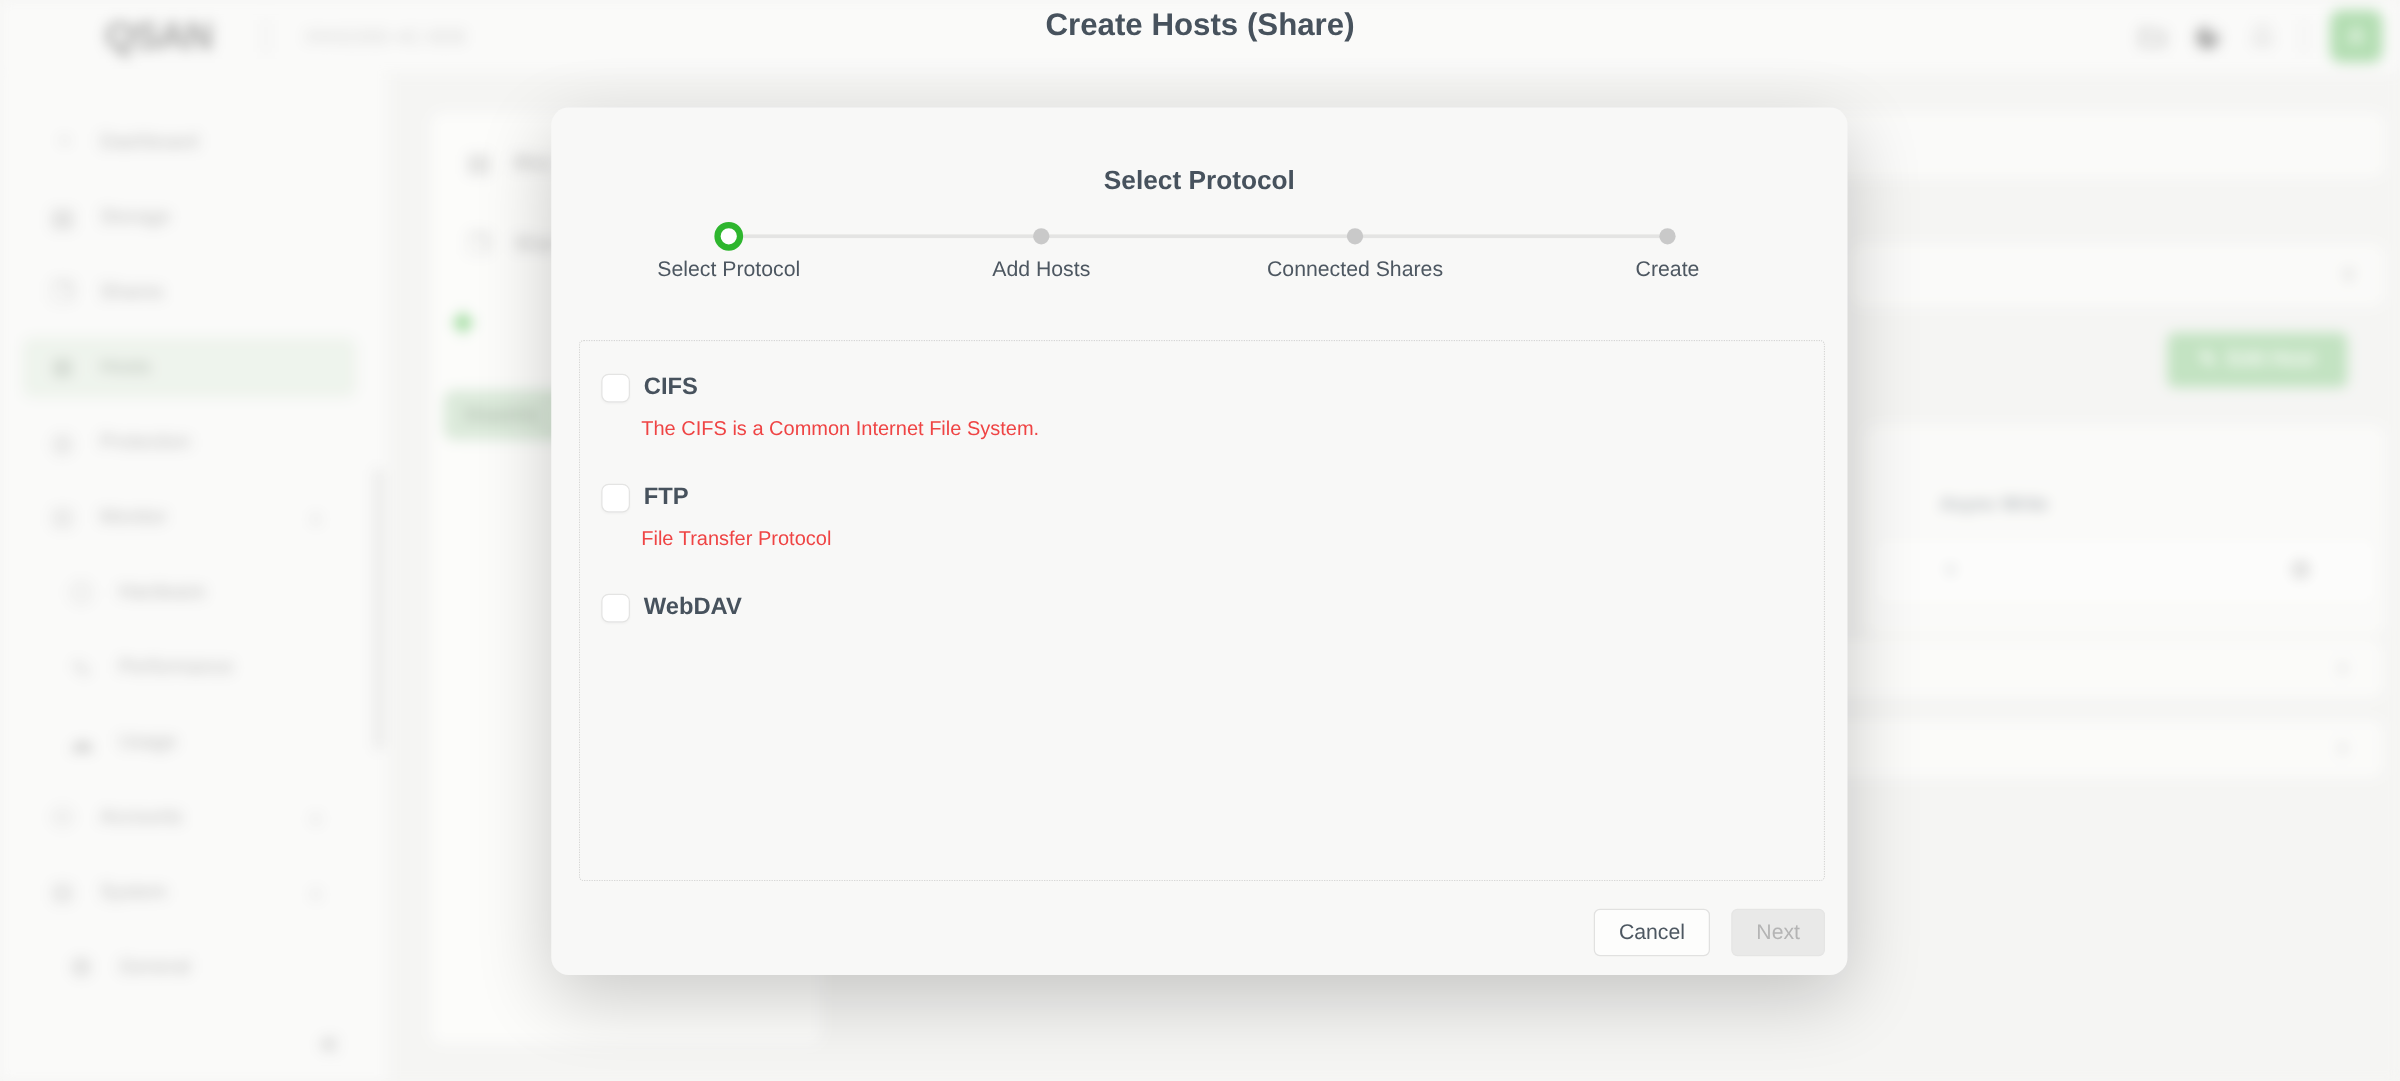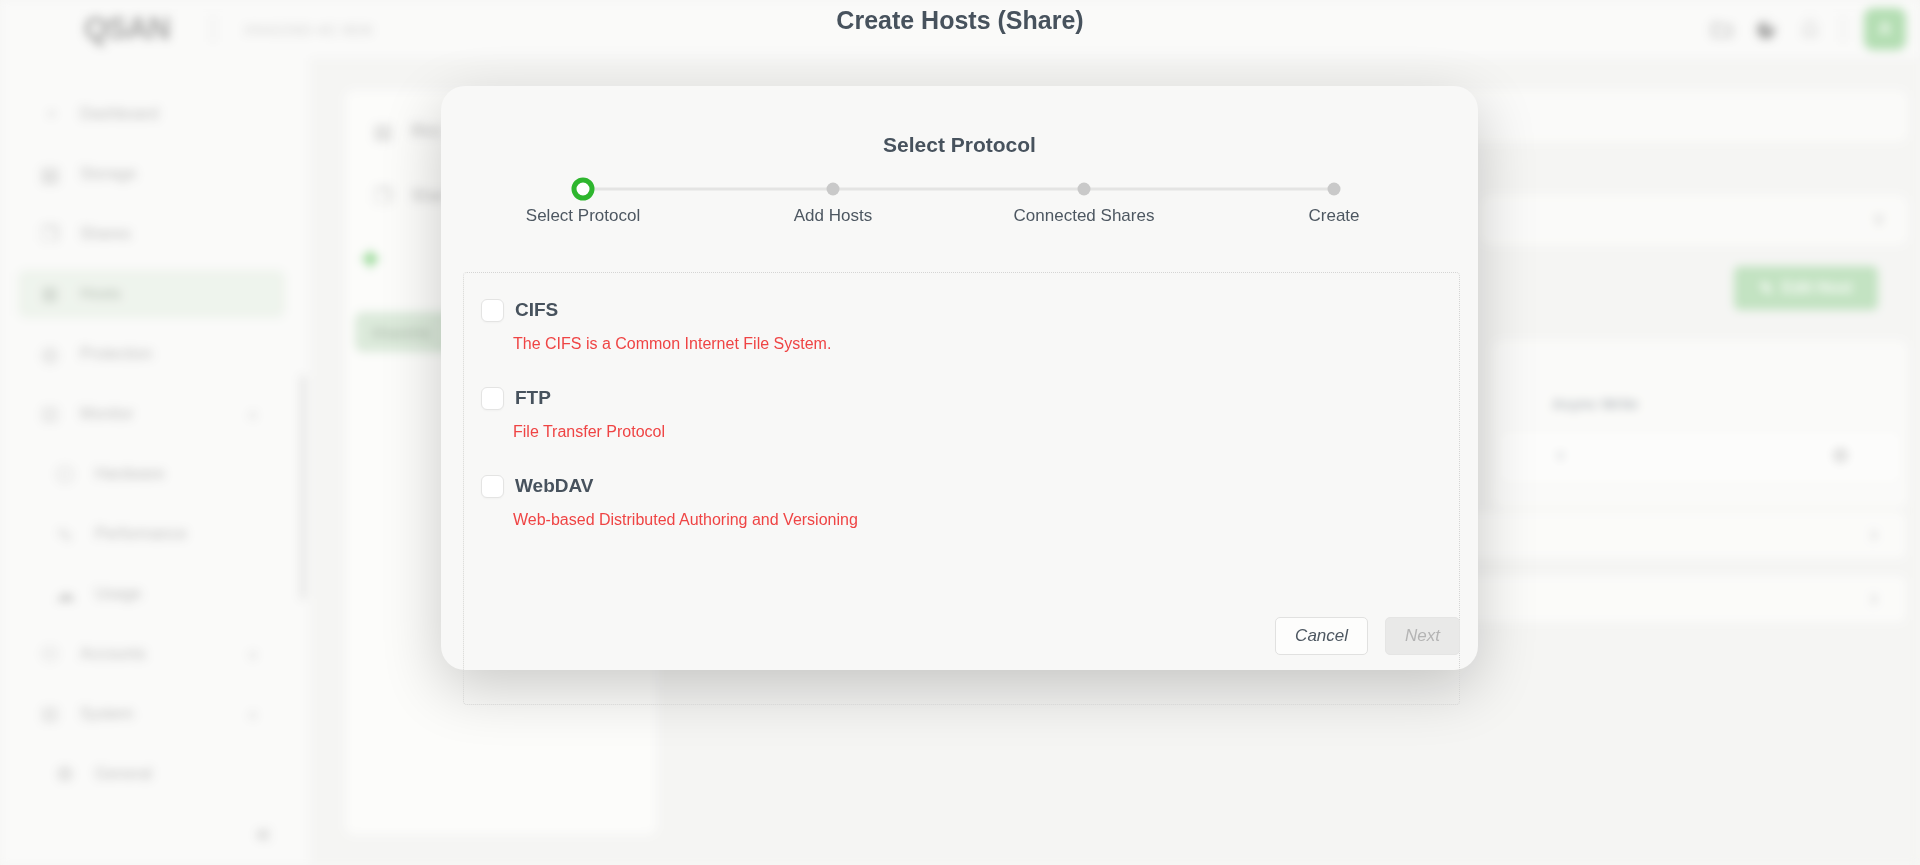--- a/index.html
+++ b/index.html
@@ -56,22 +56,22 @@
                 border:1px solid #f0f0ef;border-radius:8px;}
   .select-field .dd{position:absolute;left:56px;top:15px;font-size:15px;color:#a7adb3;}
   .select-field .gear{position:absolute;right:52px;top:13px;font-size:19px;color:#9a9a9a;}
   .acc-row{position:absolute;left:1460px;width:446px;height:46px;background:#fcfcfb;border-radius:8px;}
   .acc-row .glyph{position:absolute;right:28px;top:8px;font-size:24px;color:#b0b0b0;}
 
   
   .page-title{position:absolute;top:2px;left:0;width:1920px;text-align:center;
               font-size:25px;font-weight:bold;color:var(--title-text,#47525d);line-height:36px;}
 
-  .modal{position:absolute;left:441px;top:86px;width:1037px;height:584px;background:#f8f8f7;
-         border-radius:24px;box-shadow:0 18px 60px rgba(0,0,0,.20);}
+  .modal{position:absolute;left:441px;top:86px;width:1037px;height:694px;background:#f8f8f7;
+         border-radius:14px;box-shadow:0 18px 60px rgba(0,0,0,.20);}
   .modal-title{position:absolute;top:47px;left:0;width:100%;text-align:center;
                font-size:21px;font-weight:bold;color:var(--title-text,#47525d);}
 
   .stepper{position:absolute;left:142px;top:103px;width:751px;height:48px;}
   .step-line{position:absolute;left:0;top:0;width:751px;height:3px;transform:translateY(-50%);background:#e4e4e3;}
   .step{position:absolute;top:0;z-index:1;}
   .step:nth-child(2){left:0;}
   .step:nth-child(3){left:250px;}
   .step:nth-child(4){left:501px;}
   .step:nth-child(5){left:751px;}
@@ -85,21 +85,21 @@
              border:1px dotted #d5d5d4;border-radius:4px;padding:24px 20px 0 17px;}
   .instruction{margin:0 0 26px 0;font-size:17px;color:#5b646d;}
   .proto-group{margin-bottom:28px;}
   .proto-head{display:flex;align-items:center;gap:11px;height:26px;}
   .checkbox{width:21px;height:21px;background:#fff;border:1px solid #e4e4e3;border-radius:6px;
             box-shadow:0 1px 2px rgba(0,0,0,.03);}
   .proto-name{font-size:19px;font-weight:bold;color:#47525d;text-align:center;}
   .proto-desc{margin:12px 0 0 32px;font-size:16px;color:#ef4444;height:22px;}
 
   .modal-actions{position:absolute;right:18px;bottom:15px;display:flex;gap:17px;}
-  .modal-actions button{height:38px;border-radius:5px;font-size:17px;padding:0 19px;font-family:inherit;font-style:italic;}
+  .modal-actions button{height:38px;border-radius:5px;font-size:17px;padding:0 19px;font-family:inherit;}
   .btn-cancel{background:#fdfdfc;border:1px solid #e1e1e0;color:#4d5761;}
   .btn-next{background:#e9e9e8;border:1px solid #e5e5e4;color:#b4b4b4;}
 </style>
 </head>
 <body>
 
 <div class="stage">
 
   <div class="bg">
 
@@ -298,21 +298,20 @@
           </div>
           <div class="proto-desc">File Transfer Protocol</div>
         </div>
 
 
         <div class="proto-group">
           <div class="proto-head">
             <div class="checkbox"></div>
             <div class="proto-name">WebDAV</div>
           </div>
-          <div class="proto-desc">Web-based Distributed Authoring and Versioning</div>
         </div>
 
     </div>
 
     <div class="modal-actions">
       <button class="btn-cancel">Cancel</button>
       <button class="btn-next" disabled="">Next</button>
     </div>
   </div>
 

